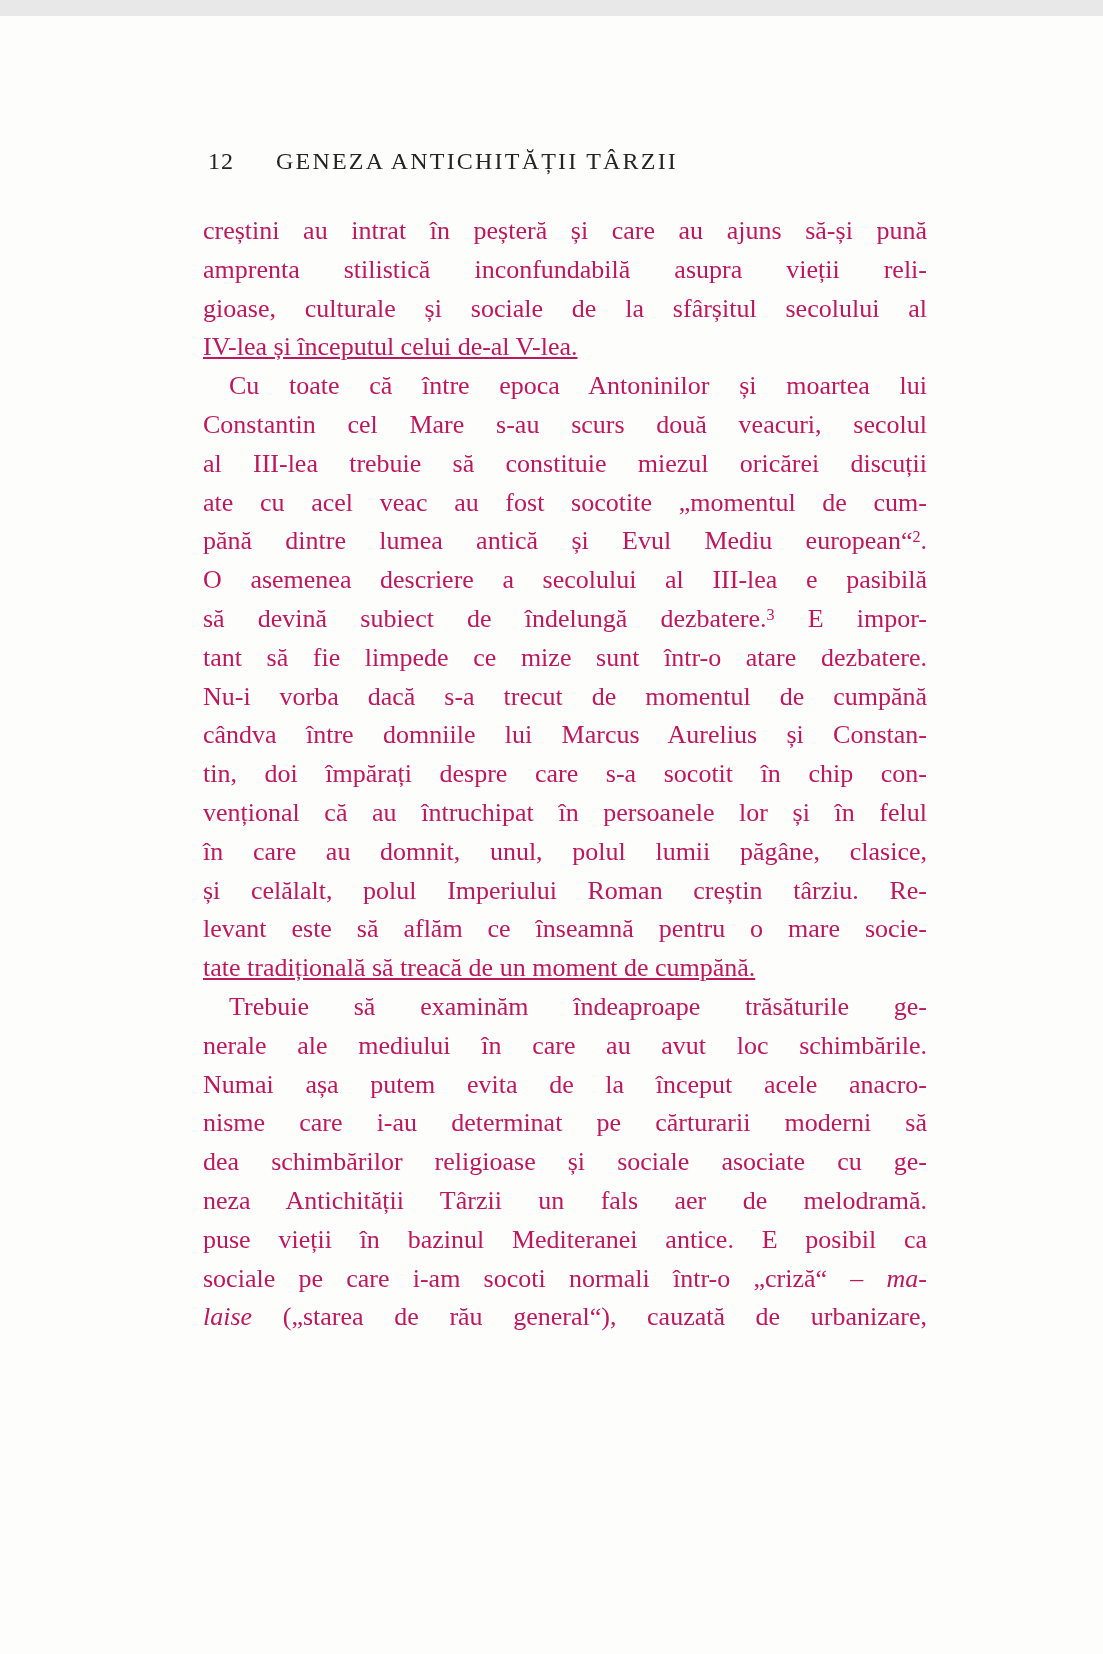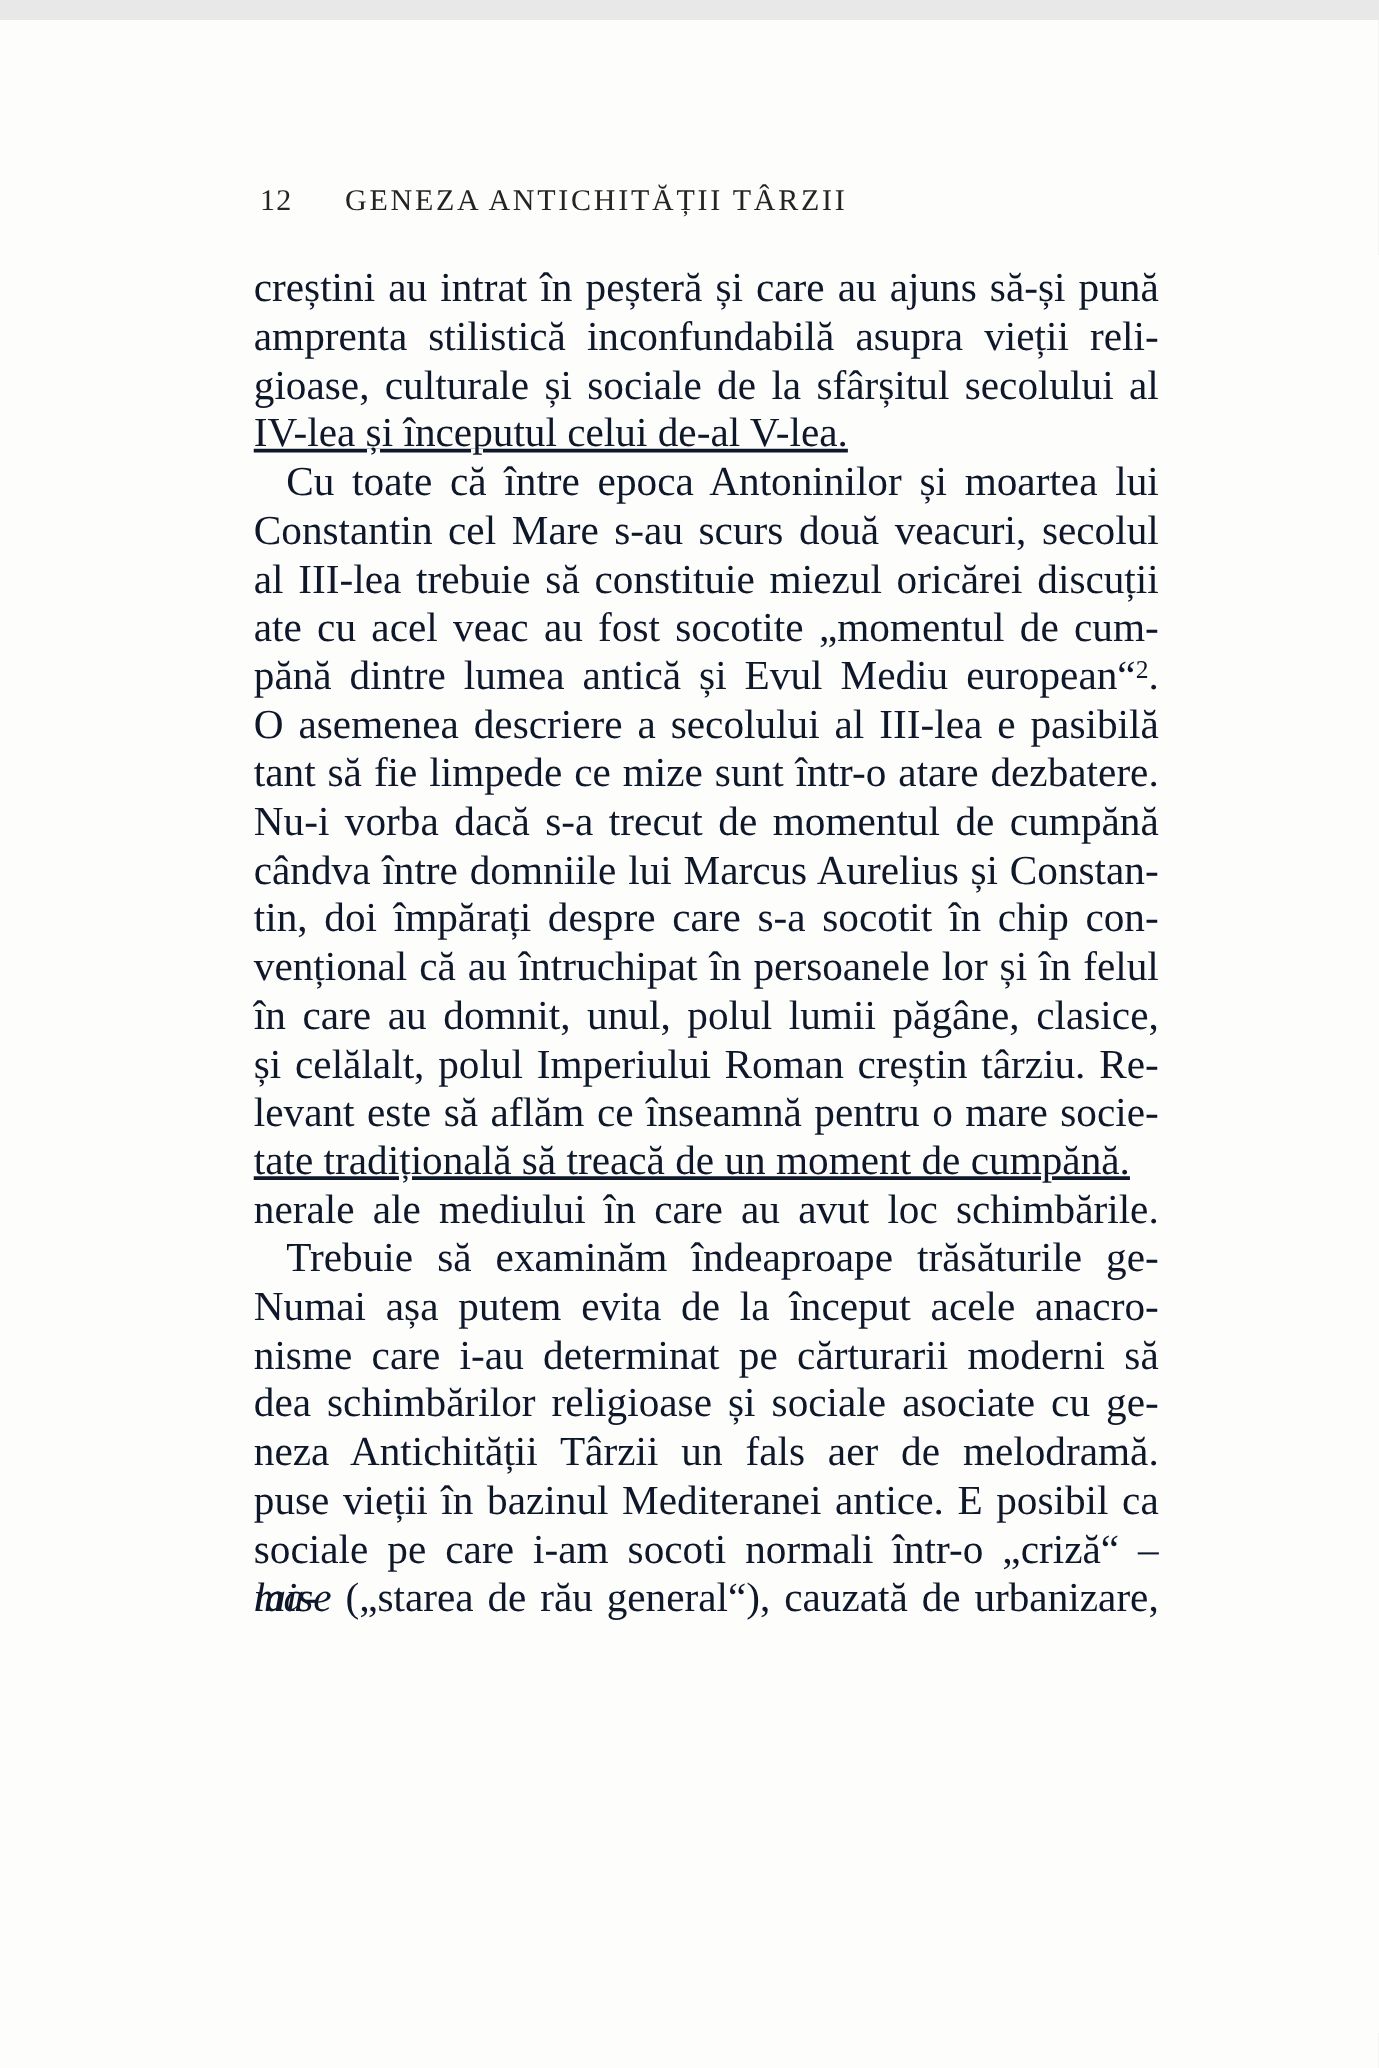--- a/index.html
+++ b/index.html
@@ -37,26 +37,26 @@
     margin-left: 36px;
     letter-spacing: 2.2px;
   }
   .text-block {
     position: absolute;
     top: 196px;
     left: 203px;
     width: 724px;
   }
   .line {
-    font-size: 33px;
+    font-size: 26px;
     line-height: 38.8px;
     height: 38.8px;
     text-align: justify;
     text-align-last: justify;
-    color: #0f172a;
+    color: #be185d;
   }
   .line.indent {
     text-indent: 26px;
   }
   .line.end {
     text-align: left;
     text-align-last: left;
     text-decoration: underline;
   }
   .line sup {
@@ -85,31 +85,32 @@
   <div class="line"><span>creștini au intrat în peșteră și care au ajuns să-și pună</span></div>
       <div class="line"><span>amprenta stilistică inconfundabilă asupra vieții reli-</span></div>
       <div class="line"><span>gioase, culturale și sociale de la sfârșitul secolului al</span></div>
       <div class="line end"><span>IV-lea și începutul celui de-al V-lea.</span></div>
       <div class="line indent"><span>Cu toate că între epoca Antoninilor și moartea lui</span></div>
       <div class="line"><span>Constantin cel Mare s-au scurs două veacuri, secolul</span></div>
       <div class="line"><span>al III-lea trebuie să constituie miezul oricărei discuții</span></div>
       <div class="line"><span>ate cu acel veac au fost socotite „momentul de cum-</span></div>
       <div class="line"><span>pănă dintre lumea antică și Evul Mediu european“</span><sup>2</sup><span>.</span></div>
       <div class="line"><span>O asemenea descriere a secolului al III-lea e pasibilă</span></div>
+      <div class="line"><span>să devină subiect de îndelungă dezbatere.</span><sup>3</sup><span> E impor-</span></div>
       <div class="line"><span>tant să fie limpede ce mize sunt într-o atare dezbatere.</span></div>
       <div class="line"><span>Nu-i vorba dacă s-a trecut de momentul de cumpănă</span></div>
       <div class="line"><span>cândva între domniile lui Marcus Aurelius și Constan-</span></div>
       <div class="line"><span>tin, doi împărați despre care s-a socotit în chip con-</span></div>
       <div class="line"><span>vențional că au întruchipat în persoanele lor și în felul</span></div>
       <div class="line"><span>în care au domnit, unul, polul lumii păgâne, clasice,</span></div>
       <div class="line"><span>și celălalt, polul Imperiului Roman creștin târziu. Re-</span></div>
       <div class="line"><span>levant este să aflăm ce înseamnă pentru o mare socie-</span></div>
       <div class="line end"><span>tate tradițională să treacă de un moment de cumpănă.</span></div>
+      <div class="line indent"><span>Trebuie să examinăm îndeaproape trăsăturile ge-</span></div>
       <div class="line"><span>nerale ale mediului în care au avut loc schimbările.</span></div>
-      <div class="line indent"><span>Trebuie să examinăm îndeaproape trăsăturile ge-</span></div>
       <div class="line"><span>Numai așa putem evita de la început acele anacro-</span></div>
       <div class="line"><span>nisme care i-au determinat pe cărturarii moderni să</span></div>
       <div class="line"><span>dea schimbărilor religioase și sociale asociate cu ge-</span></div>
       <div class="line"><span>neza Antichității Târzii un fals aer de melodramă.</span></div>
       <div class="line"><span>puse vieții în bazinul Mediteranei antice. E posibil ca</span></div>
       <div class="line"><span>sociale pe care i-am socoti normali într-o „criză“ – </span><i>ma-</i></div>
       <div class="line"><i>laise</i><span> („starea de rău general“), cauzată de urbanizare,</span></div>
     </div>
 
 </div>

